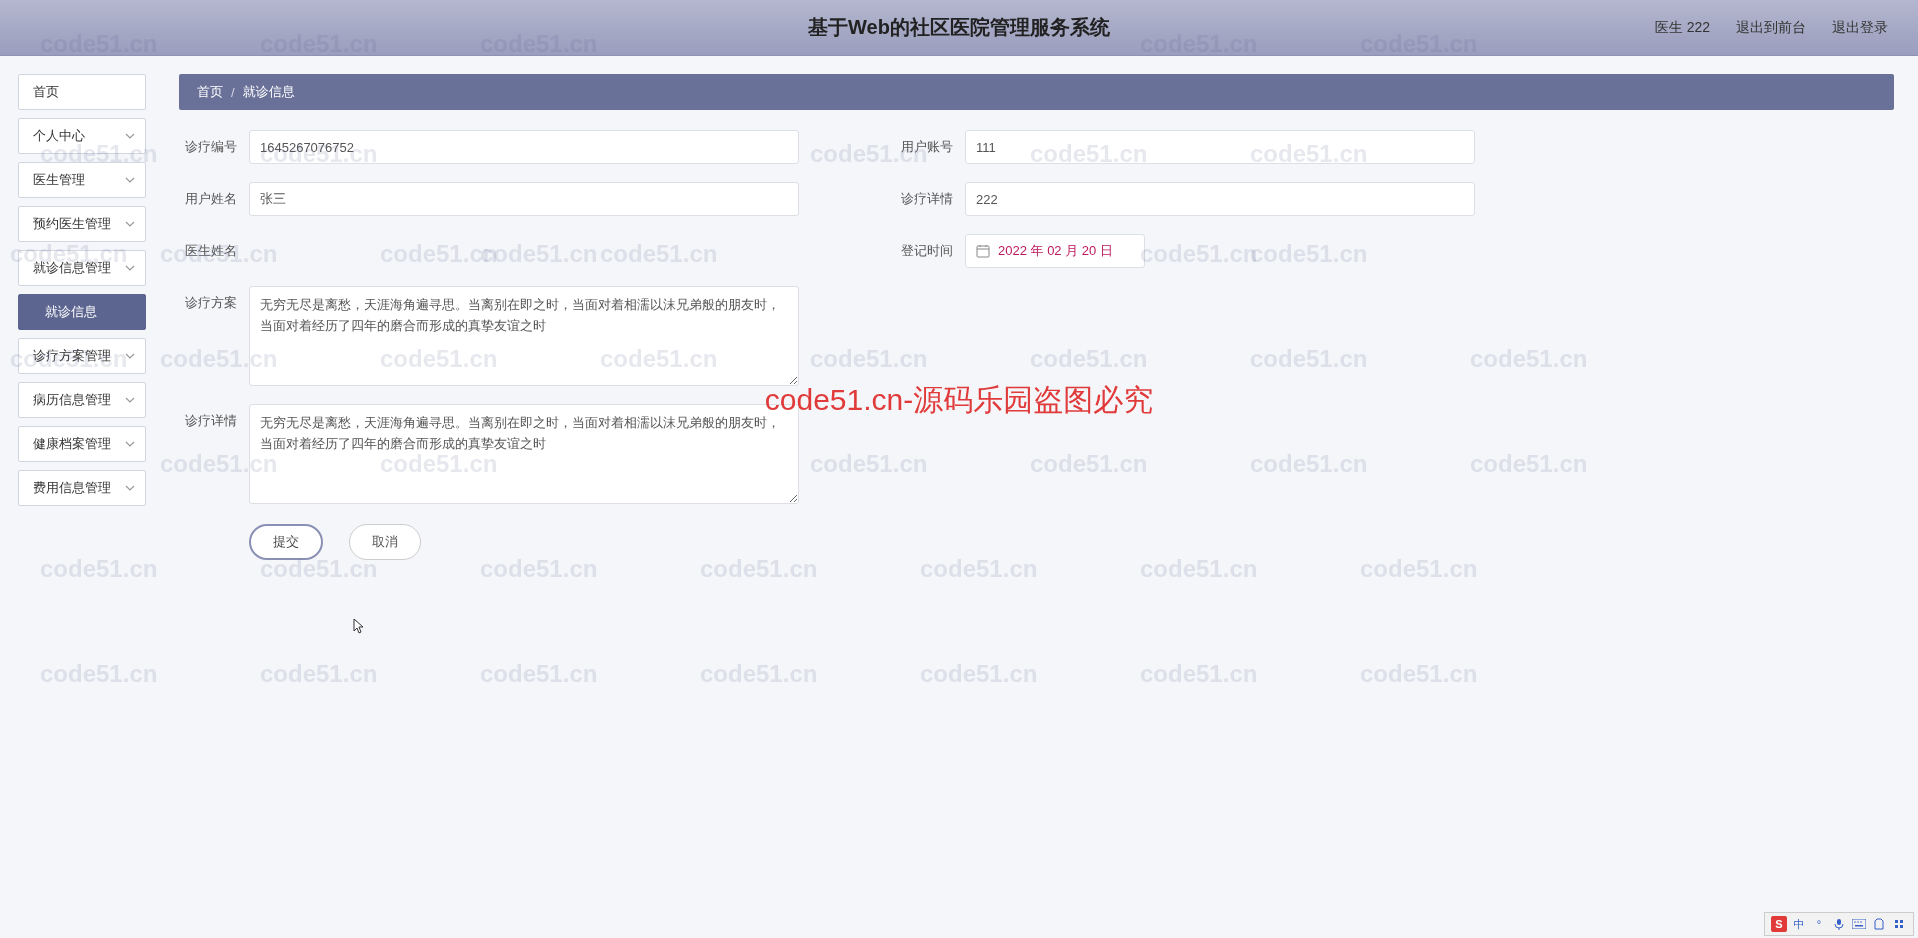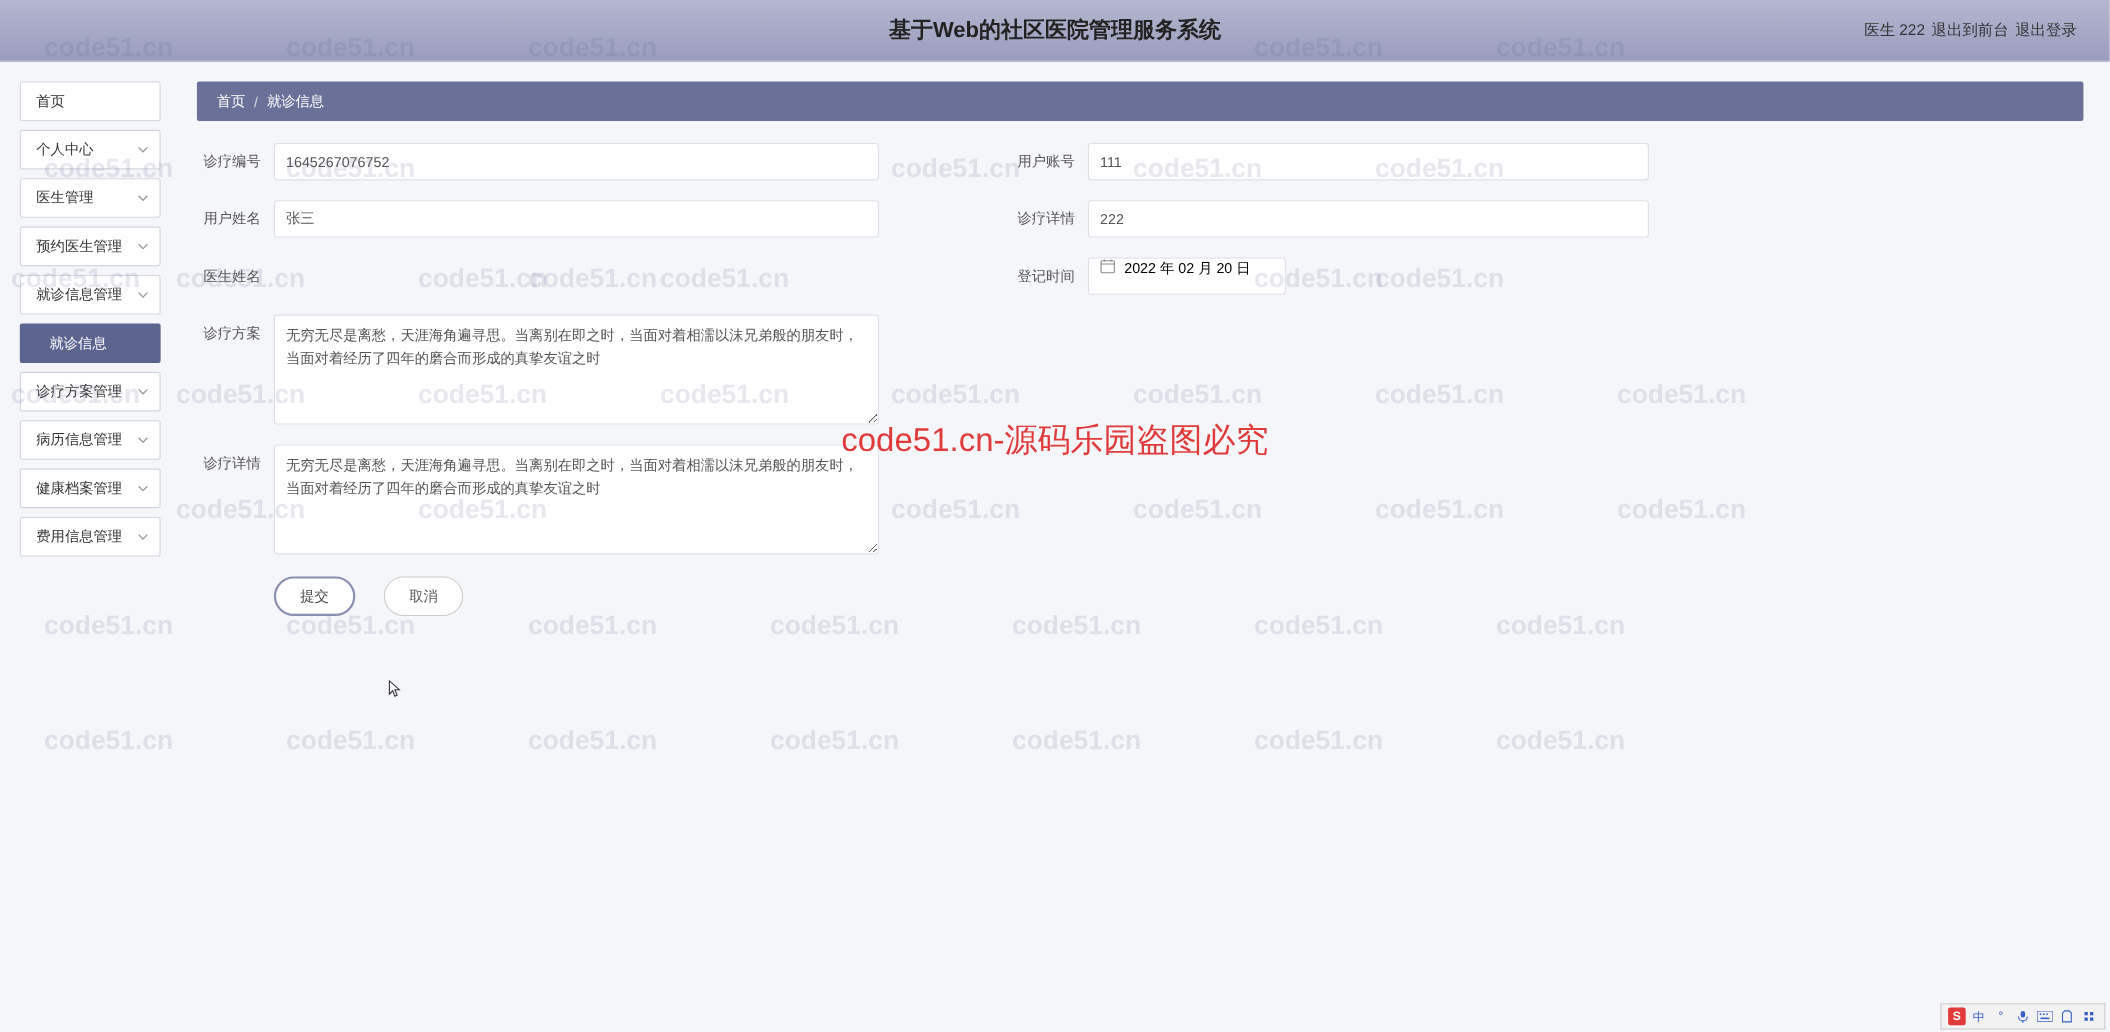--- a/index.html
+++ b/index.html
@@ -29,21 +29,21 @@
       transform: translateX(-50%);
       font-size: 20px;
       font-weight: bold;
       color: #222;
     }
     .header-right {
       position: absolute;
       right: 30px;
       display: flex;
       align-items: center;
-      gap: 6px;
+      gap: 26px;
       color: #333;
       font-size: 14px;
     }
     .header-right span { cursor: pointer; }
 
     
     .main {
       display: flex;
       height: calc(100% - 56px);
     }
@@ -105,21 +105,21 @@
       gap: 8px;
     }
     .breadcrumb .sep { opacity: 0.7; }
 
     
     .form-body {
       padding: 20px 0 0 0;
     }
     .form-row {
       display: flex;
-      gap: 80px;
+      gap: 56px;
       margin-bottom: 18px;
     }
     .form-group {
       display: flex;
       align-items: flex-start;
       width: 620px;
     }
     .form-group.right { width: 580px; margin-left: 40px; }
     .form-label {
       width: 70px;
@@ -153,24 +153,24 @@
       font-family: inherit;
       line-height: 1.6;
     }
     .date-input {
       flex: 0 0 180px;
       height: 34px;
       border: 1px solid #dcdfe6;
       border-radius: 3px;
       padding: 0 10px;
       display: flex;
-      align-items: flex-start;
+      align-items: center;
       gap: 8px;
       background: #fff;
-      color: #000000;
+      color: #be185d;
       font-size: 13px;
     }
     .date-input .cal-icon {
       width: 14px; height: 14px;
       display: inline-flex;
     }
 
     
     .form-actions {
       display: flex;

